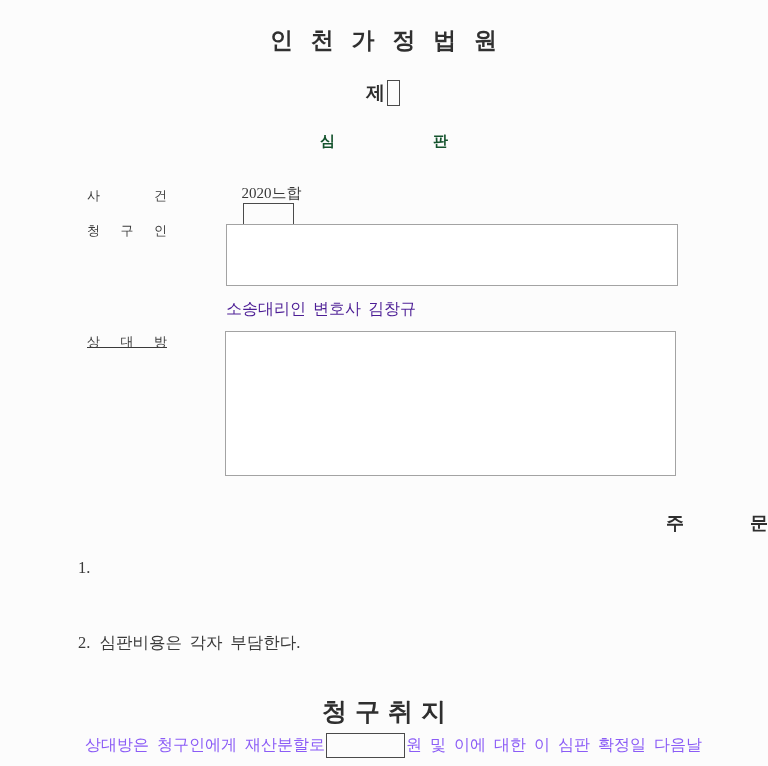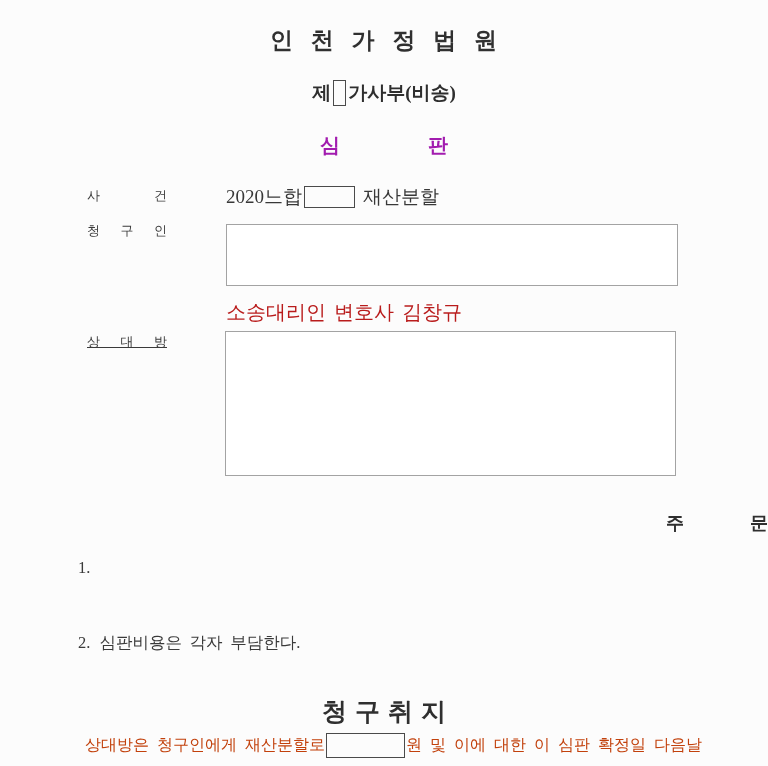--- a/index.html
+++ b/index.html
@@ -16,79 +16,78 @@
     color:var(--ink);
     position:relative;
     overflow:hidden;
   }
   .page{position:absolute;inset:0;padding-left:43px;}
   .centered-row{position:absolute;left:0;right:0;display:flex;justify-content:center;}
   .spread{text-align:justify;text-align-last:justify;display:block;}
   .court-title{width:228px;font-size:23px;font-weight:bold;letter-spacing:1px;color:#303030;}
   .division-row{top:80px;font-size:19px;font-weight:bold;color:#2e2e2e;align-items:center;}
   .division-row .part{white-space:nowrap;}
-  .doc-title{width:128px;font-size:20px;font-weight:bold;color:#a21caf;}
+  .doc-title{width:128px;font-size:15px;font-weight:bold;color:#14532d;}
   .section-heading-jumun{width:102px;font-size:18px;font-weight:bold;color:#2f2f2f;}
   .section-heading-claim{width:124px;font-size:25px;font-weight:bold;color:#2f2f2f;}
 
   .field-label{
     position:absolute;left:87px;width:80px;
     font-size:13px;color:#3a3a3a;
   }
-  .field-value{position:absolute;left:226px;font-size:19px;white-space:nowrap;display:flex;align-items:center;}
+  .field-value{position:absolute;left:241px;font-size:15px;white-space:nowrap;display:flex;align-items:center;flex-direction:column;}
 
   .redact-box{
     display:inline-block;
     border:1px solid var(--redaction-border);
     background:var(--paper);
     vertical-align:middle;
   }
   .redact-division{width:13px;height:26px;margin:0 2px;}
   .redact-case{width:51px;height:22px;margin:0 8px 0 2px;}
   .redact-claim{width:79px;height:25px;margin:0 1px;}
 
   .party-box{
     position:absolute;
     border:1.5px solid var(--box-border);
     background:#ffffff;
   }
   .petitioner-box{left:226px;top:224px;width:452px;height:62px;}
   .respondent-box{left:225px;top:331px;width:451px;height:145px;}
 
-  .attorney-line{position:absolute;left:226px;top:299px;font-size:20px;color:#b91c1c;word-spacing:3px;}
+  .attorney-line{position:absolute;left:226px;top:299px;font-size:16px;color:#4c1d95;word-spacing:3px;}
 
   .order-item{
     position:absolute;left:78px;width:636px;
     display:flex;gap:9px;
     font-size:16.5px;color:#3a3a3a;
   }
   .item-num{flex:0 0 auto;}
   .item-lines{flex:1;}
   .item-lines .line{line-height:42px;word-spacing:3.5px;white-space:nowrap;}
   .order-item .item-num{line-height:42px;}
 
   .claim-line{
     position:absolute;left:85px;top:733px;width:640px;
-    font-size:16px;color:#c2410c;word-spacing:4px;
+    font-size:16px;color:#8b5cf6;word-spacing:4px;
     display:flex;align-items:center;white-space:nowrap;
   }
 </style>
 </head>
 <body>
 
 <div class="page">
 
   <div class="centered-row" style="top:25px;">
     <span class="court-title spread">인 천 가 정 법 원</span>
   </div>
 
   <div class="centered-row division-row">
     <span class="part">제</span>
     <span class="redact-box redact-division"></span>
-    <span class="part">가사부(비송)</span>
   </div>
 
   <div class="centered-row" style="top:132px;">
     <span class="doc-title spread">심 판</span>
   </div>
 
   <span class="field-label spread" style="top:187px;">사 건</span>
   <div class="field-value" style="top:184px;">
     <span>2020느합</span>
     <span class="redact-box redact-case"></span>

